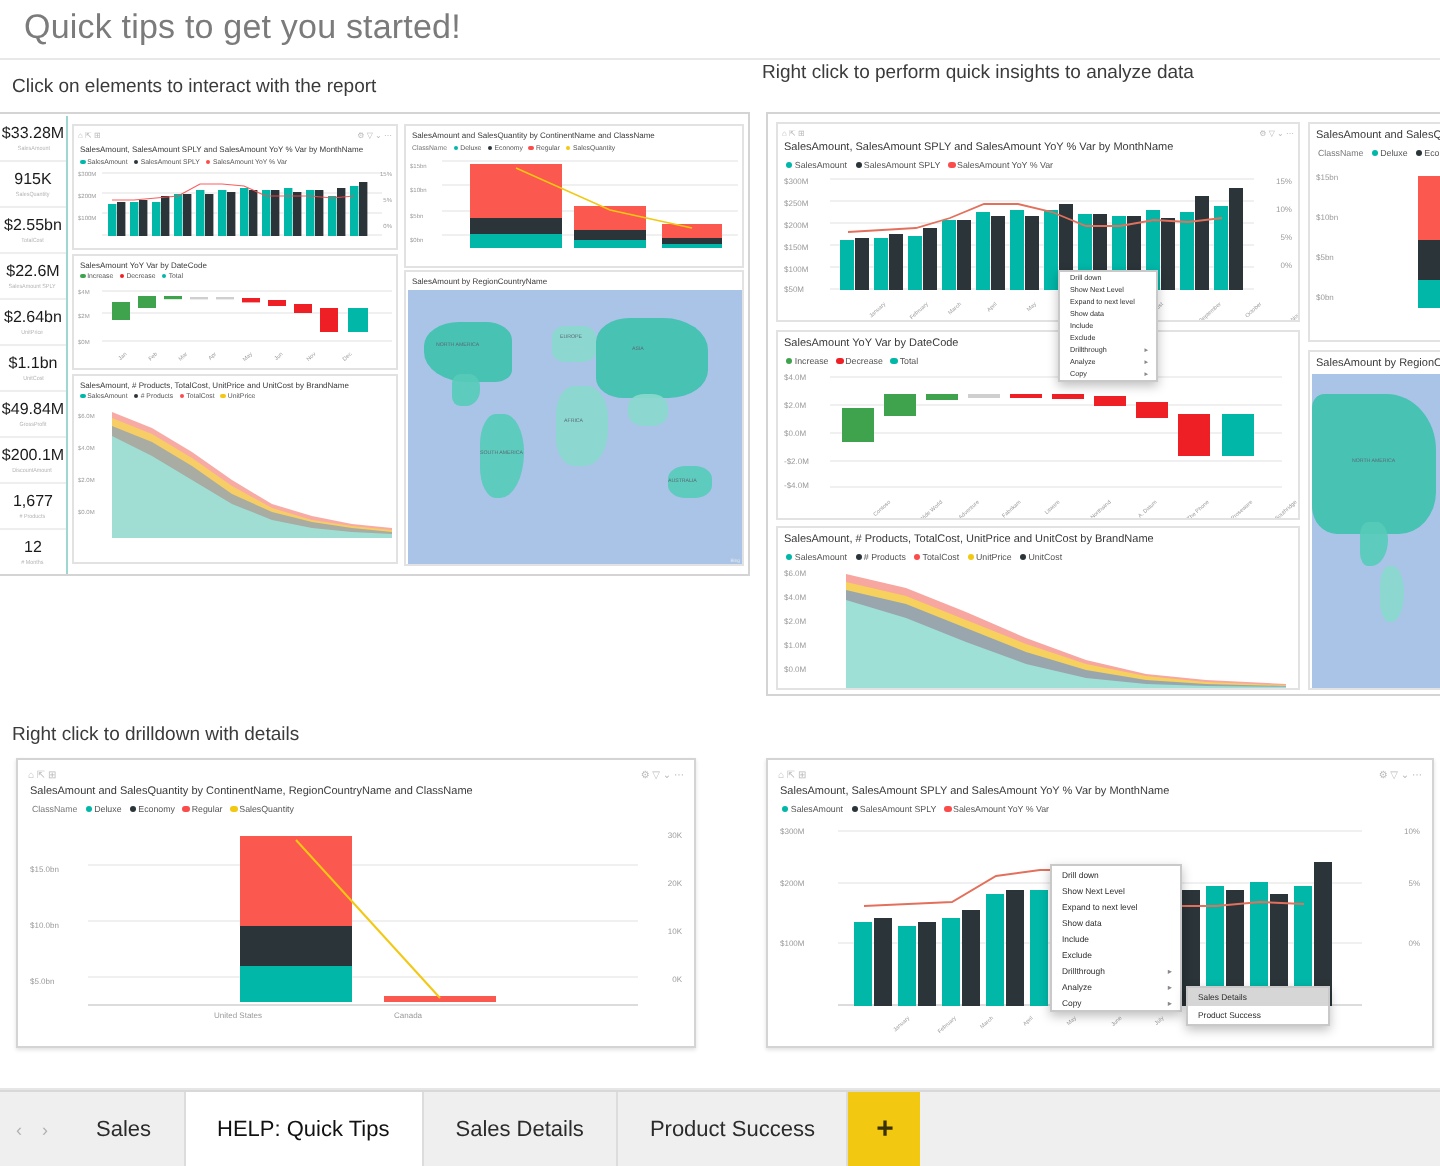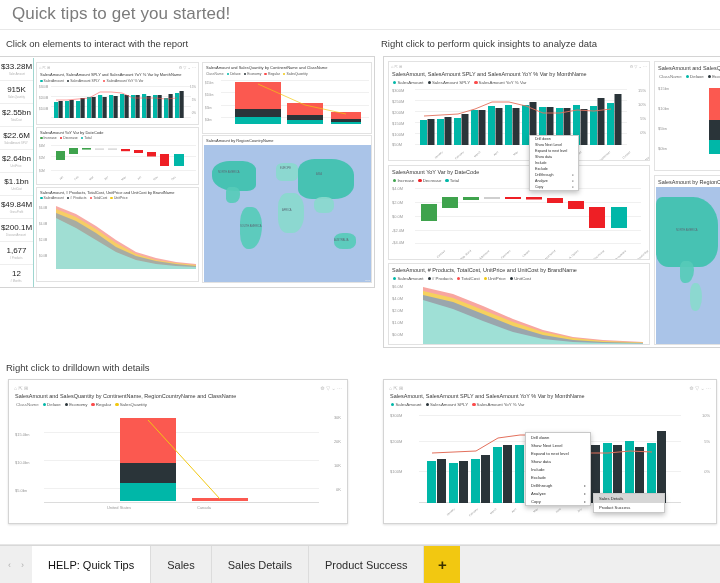--- a/index.html
+++ b/index.html
@@ -127,21 +127,21 @@
 </head>
 <body>
 
 <div class="page">
 
   <div class="hdr">
     <div class="hdr-title">Quick tips to get you started!</div>
   </div>
 
   <div class="cap" style="left:6px; top:38px;">Click on elements to interact with the report</div>
-  <div class="cap" style="left:381px; top:38px;">Right click to perform quick insights to analyze data</div>
+  <div class="cap" style="left:381px; top:31px;">Right click to perform quick insights to analyze data</div>
   <div class="cap" style="left:6px; top:362px;">Right click to drilldown with details</div>
 
   <div class="panel" style="left:0px; top:56px; width:375px; height:232px; border-left:none;">
 
     <div class="kpis" style="left:0; top:1px; height:230px;">
       <div class="kpi">
         <div class="kpi-val">$33.28M</div>
         <div class="kpi-lbl">SalesAmount</div>
       </div>
       <div class="kpi">
@@ -807,27 +807,27 @@
         </div>
     </div>
   </div>
 
   <div class="divider-top"></div>
   <div class="tabbar">
     <div class="navarrows">
       <span>‹</span>
       <span>›</span>
     </div>
+    <div class="tab">
+      <span>Sales</span>
+    </div>
     <div class="tab active">
       <span>HELP: Quick Tips</span>
     </div>
     <div class="tab">
-      <span>Sales</span>
-    </div>
-    <div class="tab">
       <span>Sales Details</span>
     </div>
     <div class="tab">
       <span>Product Success</span>
     </div>
     <div class="tab-add">
       <span>+</span>
     </div>
   </div>
 

